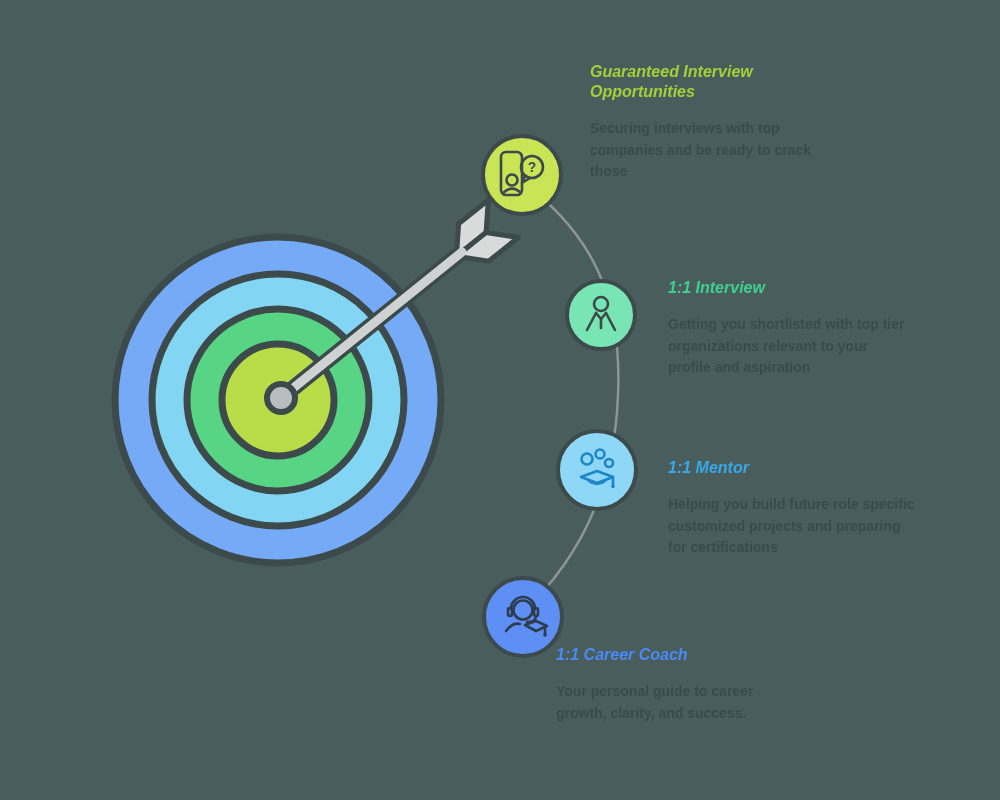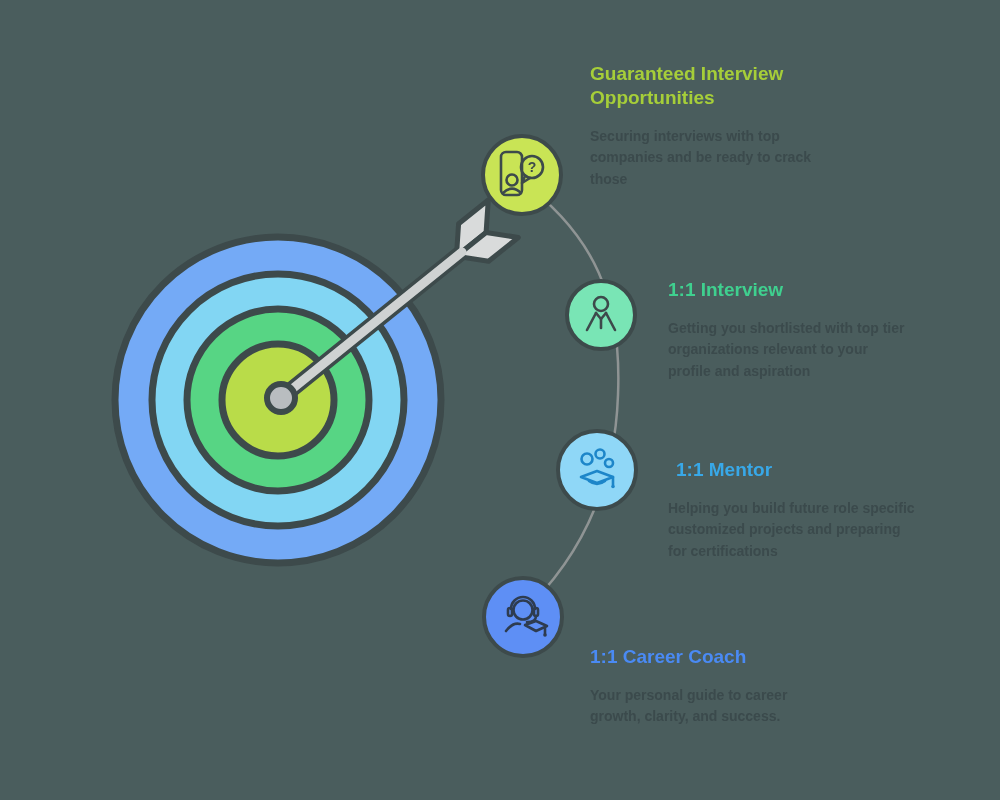--- a/index.html
+++ b/index.html
@@ -30,23 +30,24 @@
   .icon text.icon-text {
     stroke:none; fill:#3d4a4b;
     font:bold 14px "Liberation Sans", sans-serif;
     text-anchor:middle;
   }
 
   
   .tblock { position:absolute; }
   .tblock h2 {
     margin:0 0 16px 0;
-    font-size:19px;
+    font-size:16px;
     line-height:1.25;
     font-weight:bold;
+    font-style:italic;
   }
   .tblock p {
     margin:0;
     font-size:14px;
     line-height:1.55;
     color:#3b4a4c;
     font-weight:bold;
   }
 </style>
 </head>
@@ -131,22 +132,22 @@
     <h2 style="color: rgb(166, 206, 57);">Guaranteed Interview Opportunities</h2>
     <p>Securing interviews with top companies and be ready to crack those</p>
   </div>
 
   <div class="tblock" style="left:668px; top:278px; width:242px">
     <h2 style="color: rgb(63, 208, 143);">1:1 Interview</h2>
     <p>Getting you shortlisted with top tier organizations relevant to your profile and aspiration</p>
   </div>
 
   <div class="tblock" style="left:668px; top:458px; width:248px">
-    <h2 style="color: rgb(56, 168, 232); margin-left: 8px;">1:1 Mentor</h2>
+    <h2 style="color: rgb(56, 168, 232);">1:1 Mentor</h2>
     <p>Helping you build future role specific customized projects and preparing for certifications</p>
   </div>
 
-  <div class="tblock" style="left:590px; top:645px; width:235px">
+  <div class="tblock" style="left:556px; top:645px; width:235px">
     <h2 style="color: rgb(74, 138, 244);">1:1 Career Coach</h2>
     <p>Your personal guide to career growth, clarity, and success.</p>
   </div>
 
 </div>
 
 </body></html>

